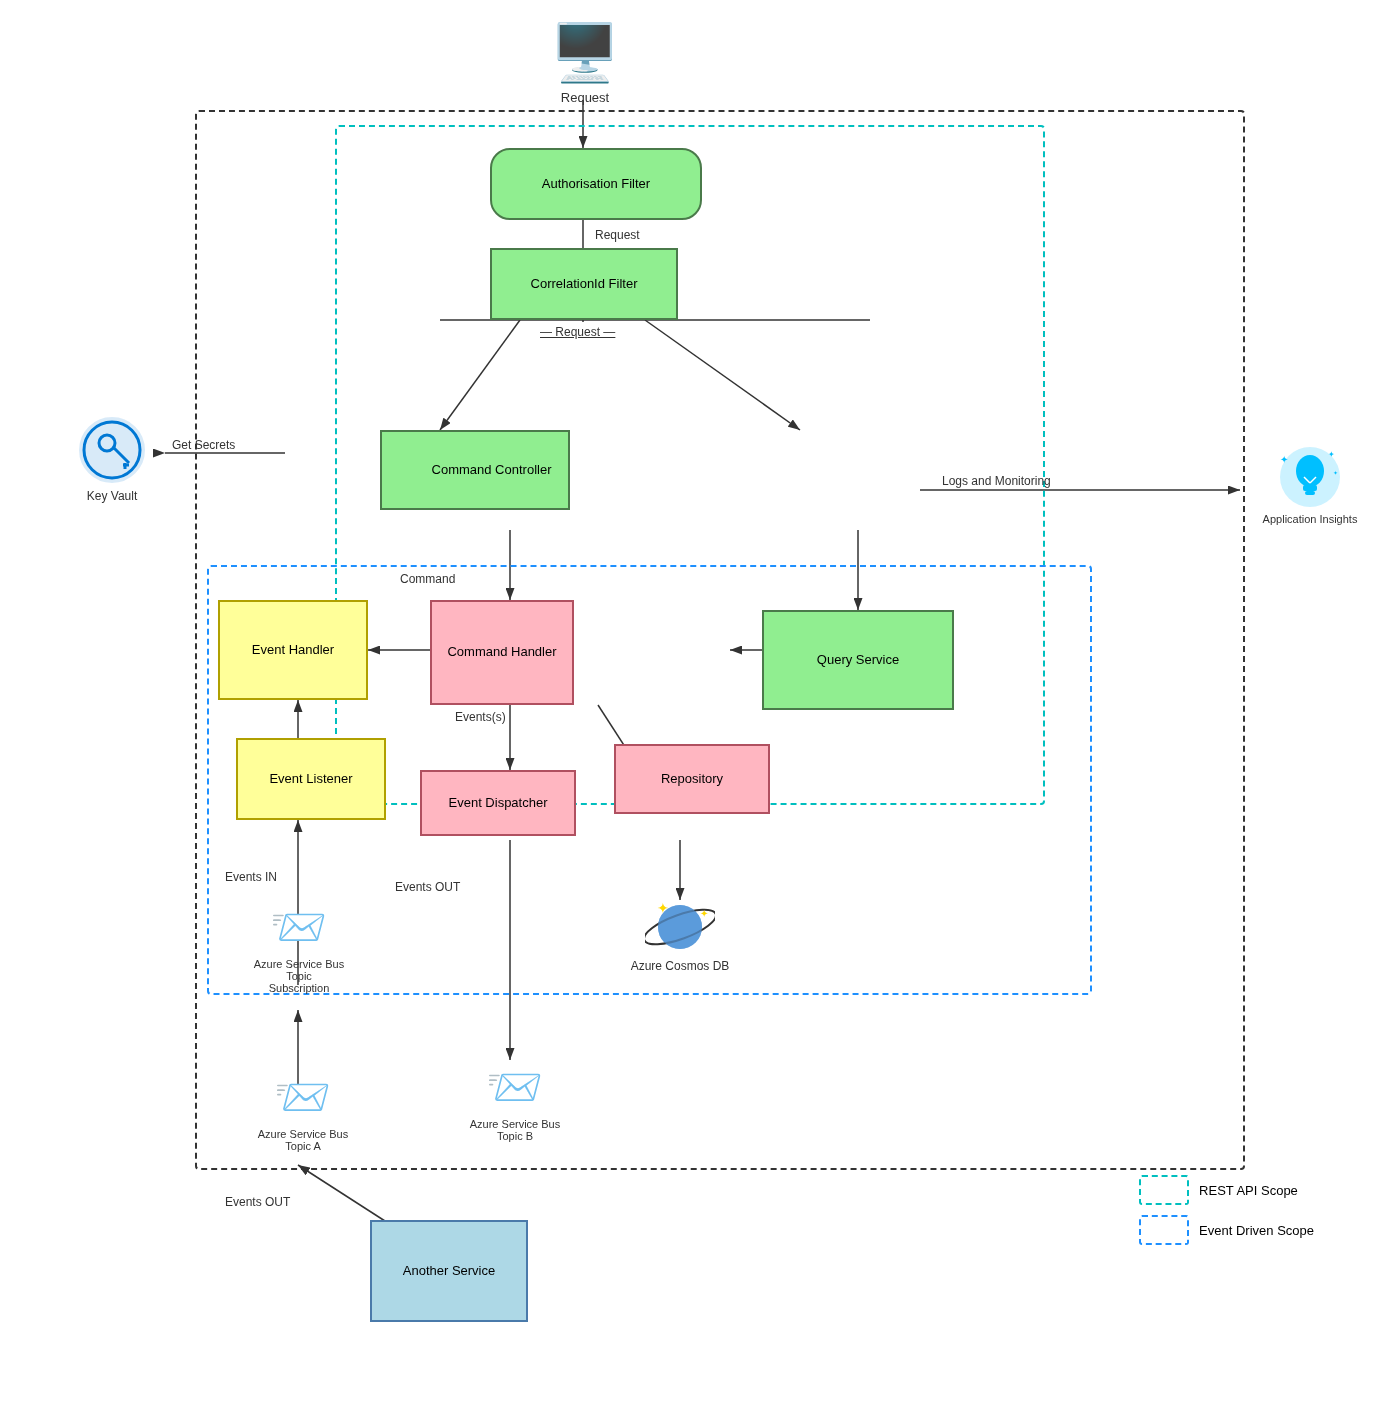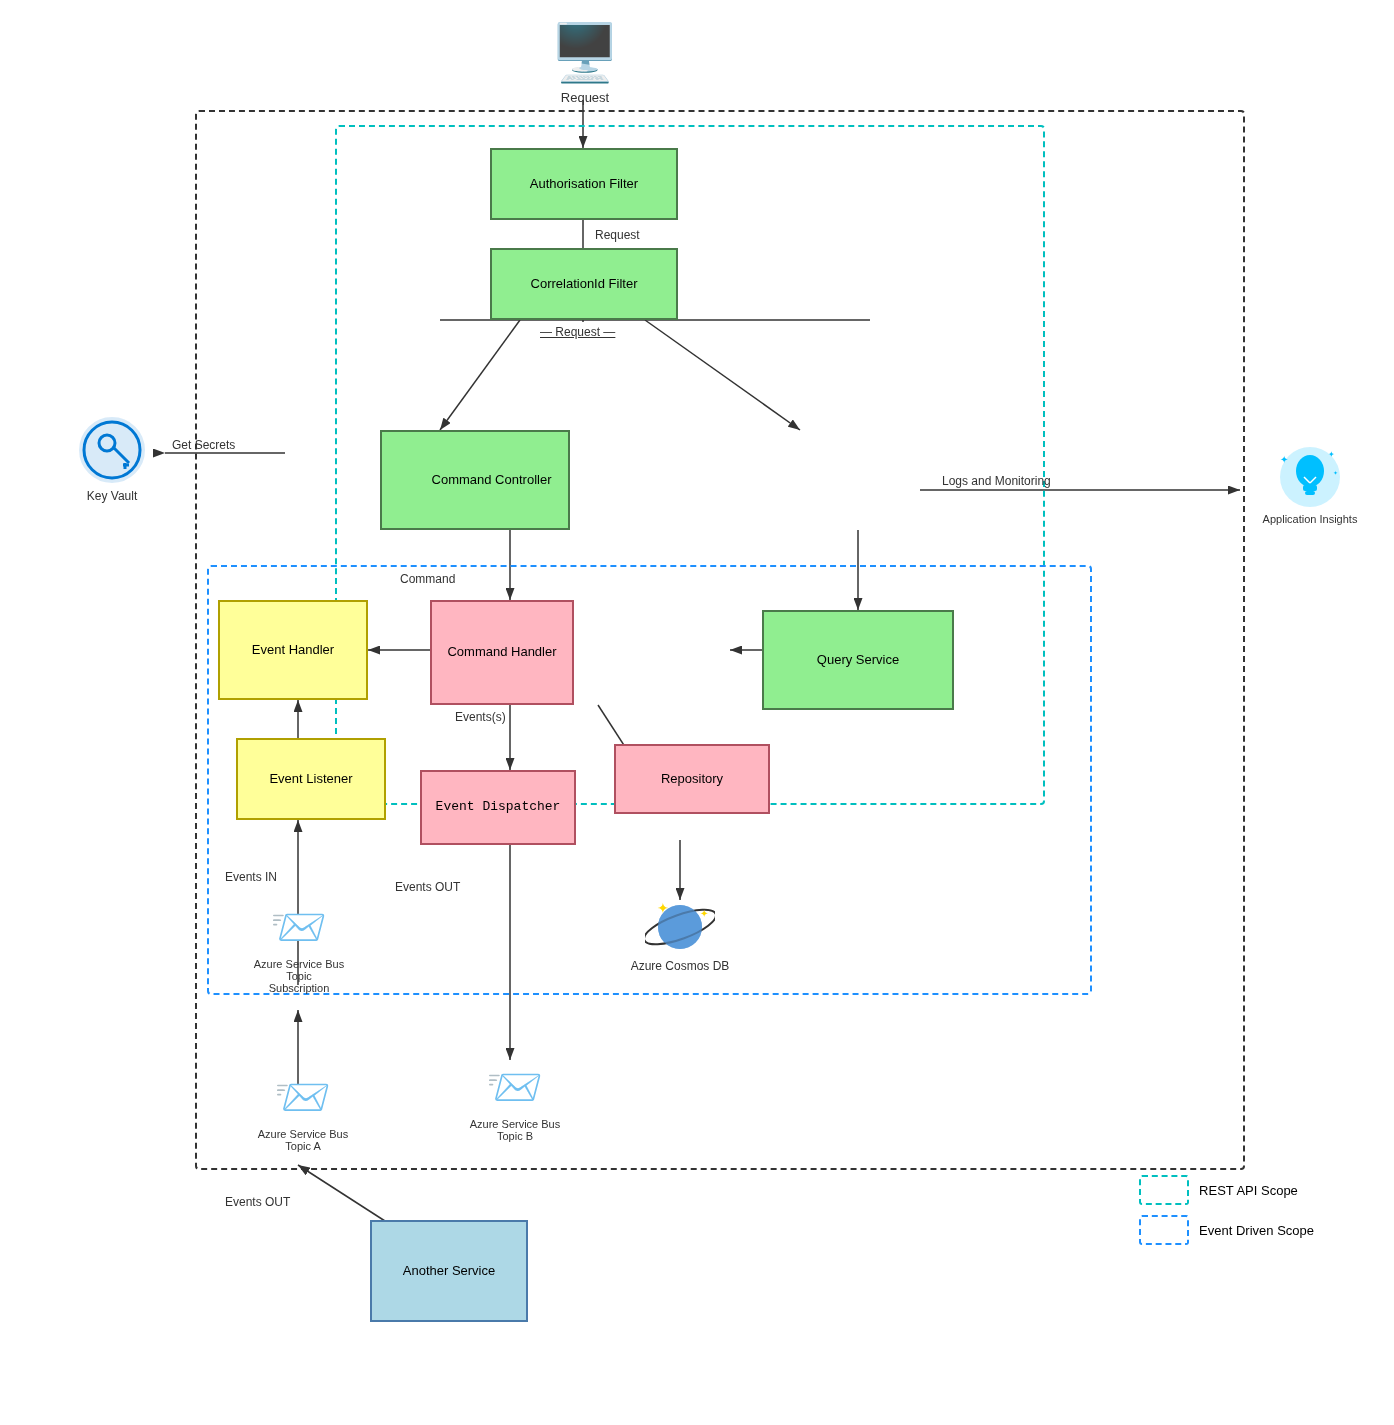--- a/index.html
+++ b/index.html
@@ -168,54 +168,54 @@
 
   <div class="scope-dashed-teal" style="left:335px; top:125px; width:710px; height:680px;"></div>
 
   <div class="scope-dashed-blue" style="left:207px; top:565px; width:885px; height:430px;"></div>
 
   <div class="icon-container" style="left:540px; top:20px; width:90px;">
     <span style="font-size:56px;">🖥️</span>
     <span style="font-size:13px; color:#333; margin-top:4px;">Request</span>
   </div>
 
-  <div class="box box-green" style="left:490px; top:148px; width:188px; height:72px;">
+  <div class="box box-green" style="left:490px; top:148px; width:212px; height:72px;border-radius:20px;">
     <span>Authorisation Filter</span>
   </div>
 
   <span class="label" style="left:595px; top:228px;">Request</span>
 
   <div class="box box-green" style="left:490px; top:248px; width:188px; height:72px;">
     <span>CorrelationId Filter</span>
   </div>
 
   <span class="label" style="left:540px; top:325px;text-decoration:underline;">— Request —</span>
 
-  <div class="box box-green" style="left:380px; top:430px; width:190px; height:100px;padding-left:39px;">
+  <div class="box box-green" style="left:380px; top:430px; width:190px; height:80px;padding-left:39px;">
     <span>Command Controller</span>
   </div>
 
 
   <span class="label" style="left:400px; top:572px;">Command</span>
 
   <div class="box box-yellow" style="left:218px; top:600px; width:150px; height:100px;">
     <span>Event Handler</span>
   </div>
 
   <div class="box box-yellow" style="left:236px; top:738px; width:150px; height:82px;">
     <span>Event Listener</span>
   </div>
 
   <div class="box box-pink" style="left:430px; top:600px; width:144px; height:105px;">
     <span>Command Handler</span>
   </div>
 
   <span class="label" style="left:455px; top:710px;">Events(s)</span>
 
-  <div class="box box-pink" style="left:420px; top:770px; width:156px; height:75px;font-family:Liberation Mono, monospace;">
+  <div class="box box-pink" style="left:420px; top:770px; width:156px; height:66px;">
     <span>Event Dispatcher</span>
   </div>
 
   <div class="box box-pink" style="left:614px; top:744px; width:156px; height:70px;">
     <span>Repository</span>
   </div>
 
   <div class="box box-green" style="left:762px; top:610px; width:192px; height:100px;">
     <span>Query Service</span>
   </div>

